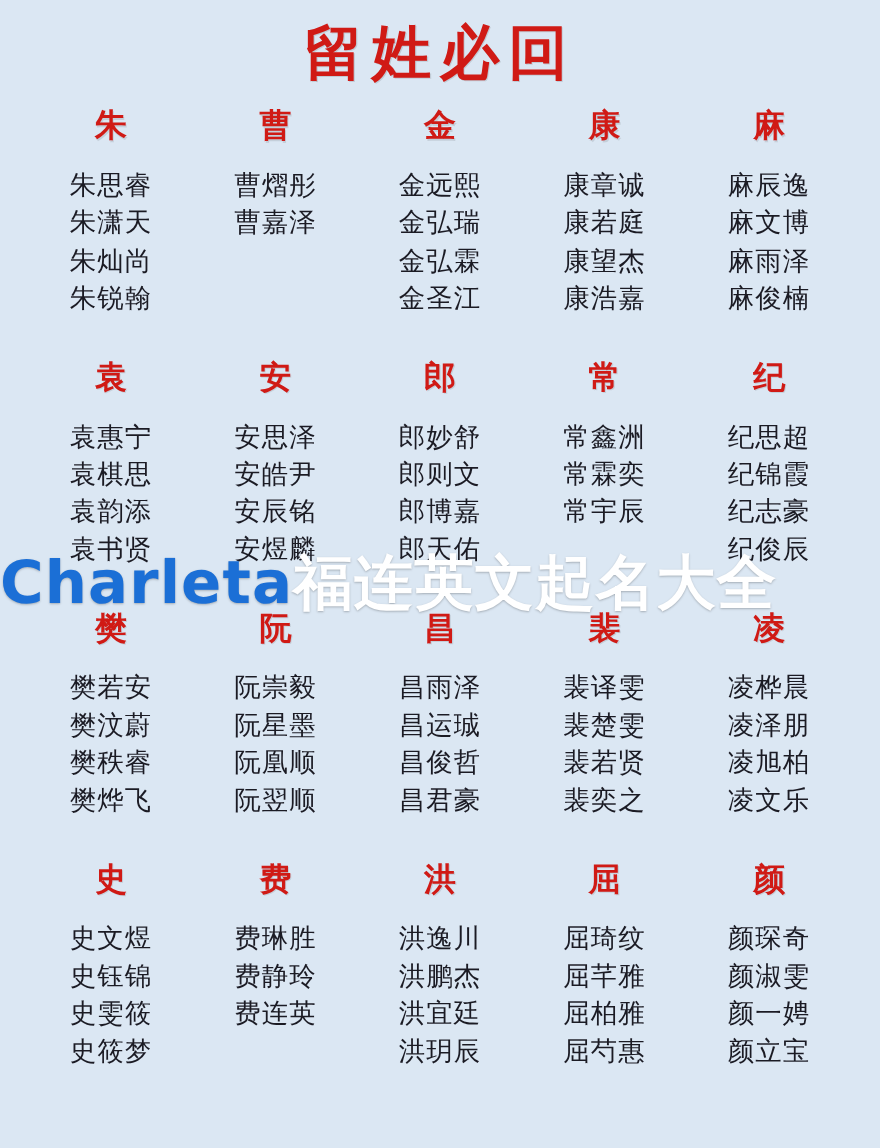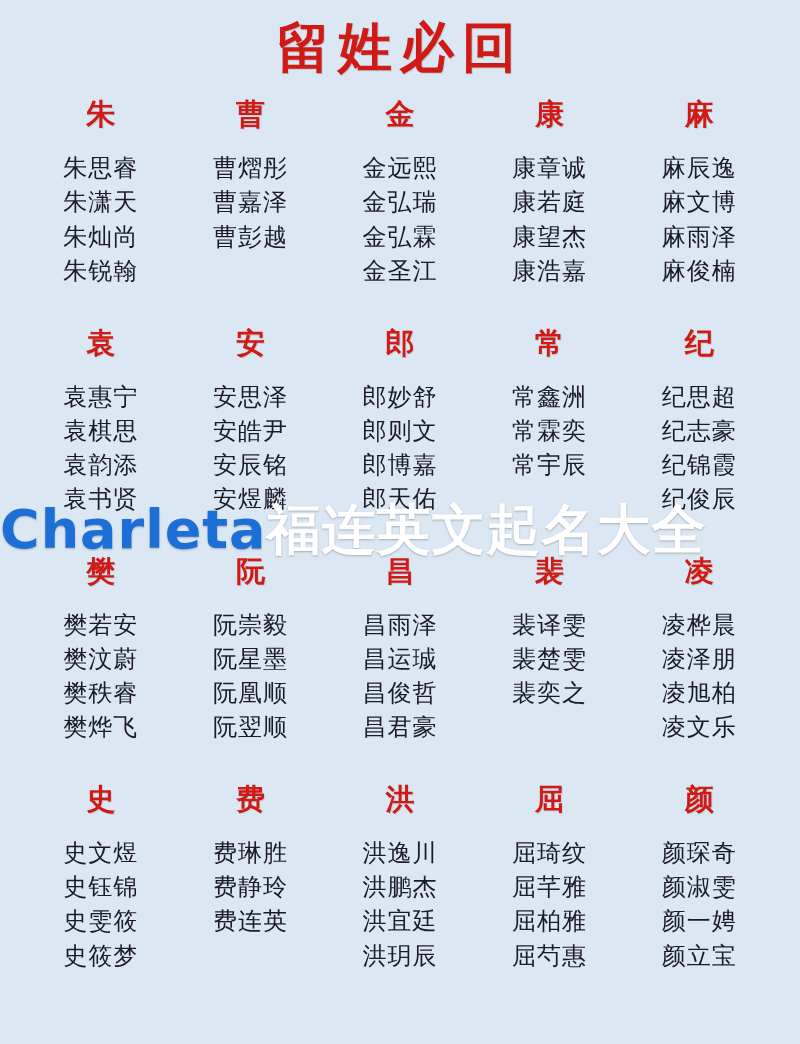--- a/index.html
+++ b/index.html
@@ -88,21 +88,20 @@
       <div class="surname">朱</div>
       <div class="name">朱思睿</div>
       <div class="name">朱潇天</div>
       <div class="name">朱灿尚</div>
       <div class="name">朱锐翰</div>
     </div>
     <div class="cell">
       <div class="surname">曹</div>
       <div class="name">曹熠彤</div>
       <div class="name">曹嘉泽</div>
-      <div class="name">曹彭越</div>
     </div>
     <div class="cell">
       <div class="surname">金</div>
       <div class="name">金远熙</div>
       <div class="name">金弘瑞</div>
       <div class="name">金弘霖</div>
       <div class="name">金圣江</div>
     </div>
     <div class="cell">
       <div class="surname">康</div>
@@ -142,22 +141,22 @@
     </div>
     <div class="cell">
       <div class="surname">常</div>
       <div class="name">常鑫洲</div>
       <div class="name">常霖奕</div>
       <div class="name">常宇辰</div>
     </div>
     <div class="cell">
       <div class="surname">纪</div>
       <div class="name">纪思超</div>
+      <div class="name">纪锦霞</div>
       <div class="name">纪志豪</div>
-      <div class="name">纪锦霞</div>
       <div class="name">纪俊辰</div>
     </div>
 
     <div class="cell">
       <div class="surname">樊</div>
       <div class="name">樊若安</div>
       <div class="name">樊汶蔚</div>
       <div class="name">樊秩睿</div>
       <div class="name">樊烨飞</div>
     </div>
@@ -172,20 +171,21 @@
       <div class="surname">昌</div>
       <div class="name">昌雨泽</div>
       <div class="name">昌运珹</div>
       <div class="name">昌俊哲</div>
       <div class="name">昌君豪</div>
     </div>
     <div class="cell">
       <div class="surname">裴</div>
       <div class="name">裴译雯</div>
       <div class="name">裴楚雯</div>
+      <div class="name">裴若贤</div>
       <div class="name">裴奕之</div>
     </div>
     <div class="cell">
       <div class="surname">凌</div>
       <div class="name">凌桦晨</div>
       <div class="name">凌泽朋</div>
       <div class="name">凌旭柏</div>
       <div class="name">凌文乐</div>
     </div>
 

